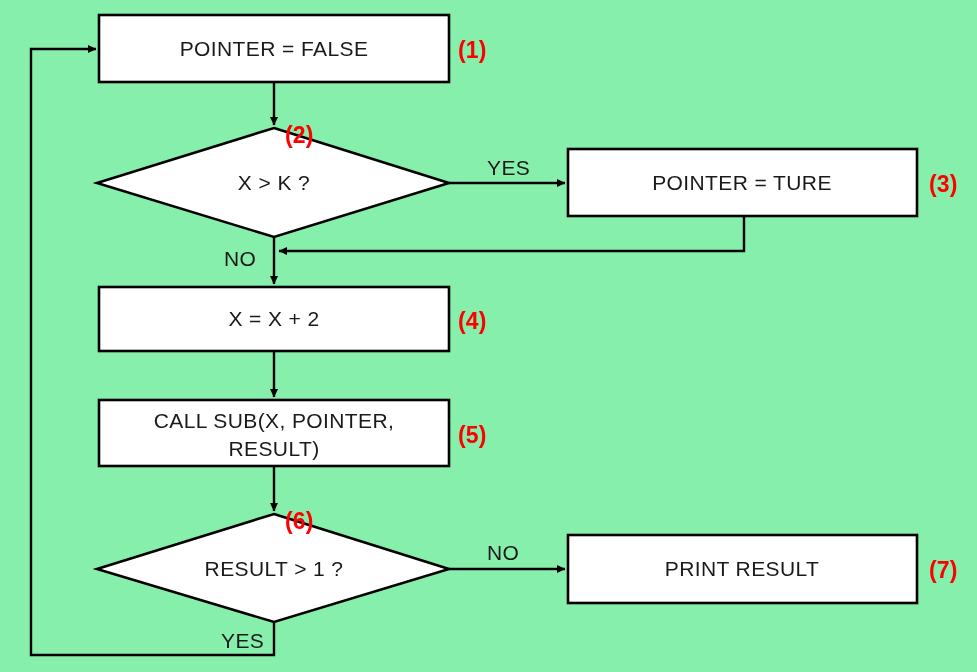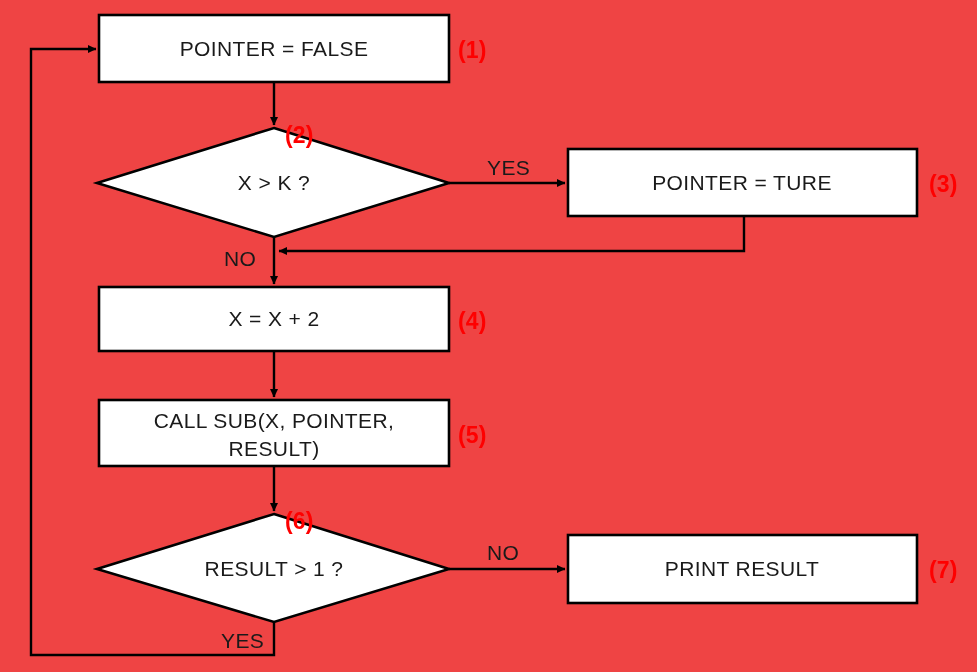--- a/index.html
+++ b/index.html
@@ -8,21 +8,21 @@
     padding: 0;
     background: #ffffff;
   }
   body {
     font-family: "Liberation Sans", sans-serif;
   }
   #flowchart-root {
     position: relative;
     width: 977px;
     height: 672px;
-    background: #ef4444;
+    background: #86efac;
     overflow: hidden;
   }
   svg.flow-canvas {
     display: block;
     width: 977px;
     height: 672px;
   }
   .node-shape {
     fill: #ffffff;
     stroke: #000000;

